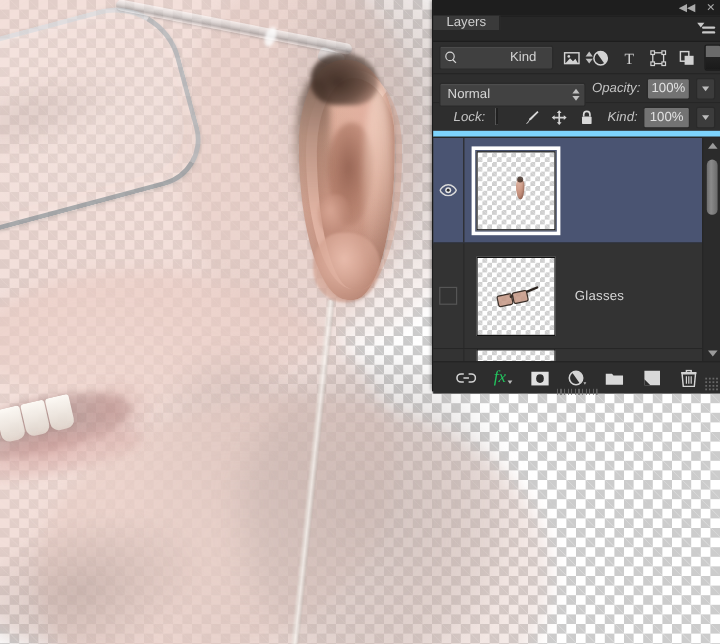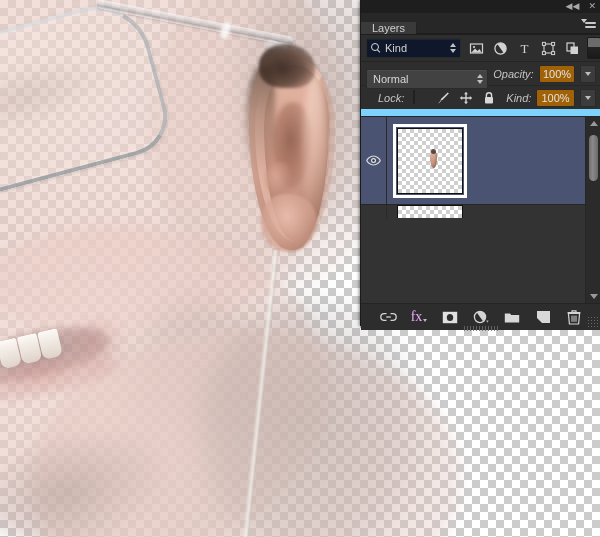--- a/index.html
+++ b/index.html
@@ -356,21 +356,21 @@
     font-size: 9px;
     line-height: 9px;
     cursor: pointer;
   }
 
   
   .tab-strip {
     height: 21px;
     background: #272727;
     display: flex;
-    align-items: flex-end;
+    align-items: flex-start;
     border-bottom: 1px solid #1d1d1d;
     position: relative;
   }
   .tab {
     padding: 0 11px;
     display: flex;
     align-items: center;
     font-size: 11px;
     color: #cfcfcf;
     background: #3a3a3a;
@@ -412,30 +412,31 @@
     height: 26px;
     display: flex;
     align-items: center;
     padding: 0 0 0 5px;
     gap: 6px;
     border-bottom: 1px solid #242424;
     background: #2e2e2e;
   }
   .kind-select {
     width: 86px; height: 18px;
-    background: #0f172a;
+    background: #404040;
     border: 1px solid #2a2a2a;
     border-radius: 2px;
     display: flex;
     align-items: center;
     padding: 0 3px 0 4px;
     color: #d2d2d2;
     font-size: 11px;
     cursor: pointer;
     box-shadow: inset 0 1px 0 rgba(255,255,255,0.06);
+    gap: 40px;
   }
   .kind-label { flex: 1; margin-left: 4px; }
   .mag-icon {
     width: 10px; height: 10px;
     position: relative;
     flex: none;
   }
   .mag-icon:before {
     content: "";
     position: absolute;
@@ -494,21 +495,21 @@
   
   .blend-row, .lock-row {
     height: 23px;
     display: flex;
     align-items: center;
     padding: 0 5px;
     gap: 5px;
     background: #2e2e2e;
   }
   .blend-row { border-bottom: 1px solid #262626; }
-  .lock-row  { border-bottom: 7px solid #7dd3fc; padding-left: 17px; }
+  .lock-row  { border-bottom: 5px solid #7dd3fc; padding-left: 17px; }
   .blend-select {
     width: 122px; height: 18px;
     background: #424242;
     border: 1px solid #2a2a2a;
     border-radius: 2px;
     display: flex;
     align-items: center;
     padding: 0 3px 0 6px;
     color: #d6d6d6;
     font-size: 11px;
@@ -518,21 +519,21 @@
   }
   .blend-label { flex: 1; }
   .field-label {
     color: #c4c4c4;
     font-size: 11px;
     white-space: nowrap;
     font-style: italic;
   }
   .num-field {
     width: 38px; height: 16px;
-    background: #a16207;
+    background: #737373;
     border: 1px solid #2a2a2a;
     border-radius: 2px;
     color: #e0e0e0;
     font-size: 11px;
     display: flex;
     align-items: center;
     justify-content: center;
     cursor: text;
   }
   .num-arrow {
@@ -752,22 +753,23 @@
     width: 17px; height: 17px;
     display: flex;
     align-items: center;
     justify-content: center;
     color: #d4d4d4;
     cursor: pointer;
   }
   .tbi svg { display: block; }
   .fx-text {
     font-family: "Liberation Serif", serif;
+    font-style: italic;
     font-size: 14px;
-    color: #f0abfc;
+    color: #22c55e;
     line-height: 1;
   }
   .caret-mini {
     width: 0; height: 0;
     border-left: 2.5px solid transparent;
     border-right: 2.5px solid transparent;
     border-top: 3px solid #b8b8b8;
     margin: 6px 0 0 1px;
   }
   .grip-corner {
@@ -956,20 +958,36 @@
           </svg>
         </span>
       </div>
       <div class="thumb-cell">
         <div class="thumb active-thumb">
           <span class="mini-ear"></span>
         </div>
       </div>
     </div>
 
+    <div class="layer-row">
+      <div class="vis-cell">
+        <span class="vis-empty"></span>
+      </div>
+      <div class="thumb-cell">
+        <div class="thumb">
+          <span class="mini-glasses">
+            <span class="mini-lens l"></span>
+            <span class="mini-bridge"></span>
+            <span class="mini-lens r"></span>
+            <span class="mini-temple"></span>
+          </span>
+        </div>
+      </div>
+      <div class="layer-name">Glasses</div>
+    </div>
 
     <div class="layer-row partial">
       <div class="vis-cell"></div>
       <div class="thumb-cell">
         <div class="thumb"></div>
       </div>
       <div class="layer-name"></div>
     </div>
 
     <div class="scrollbar">

